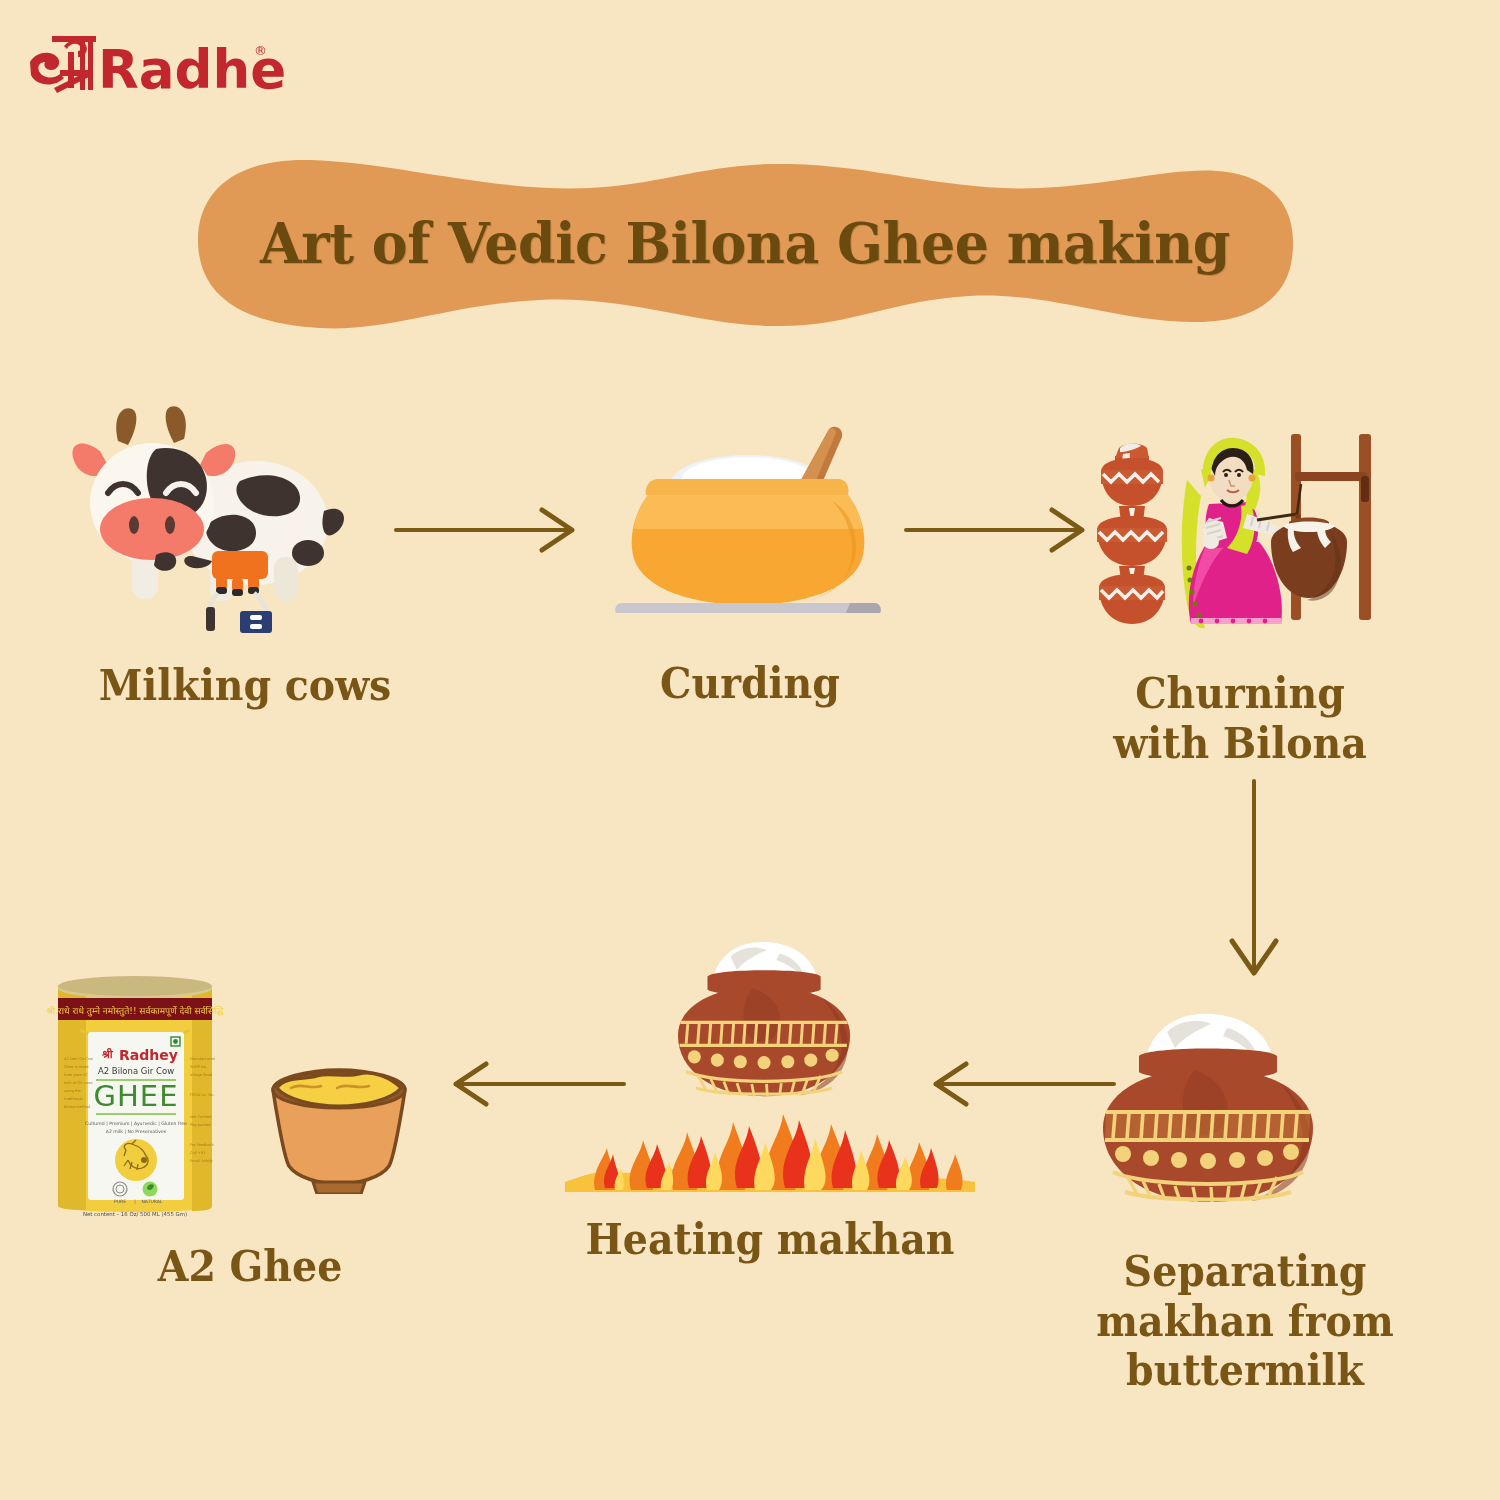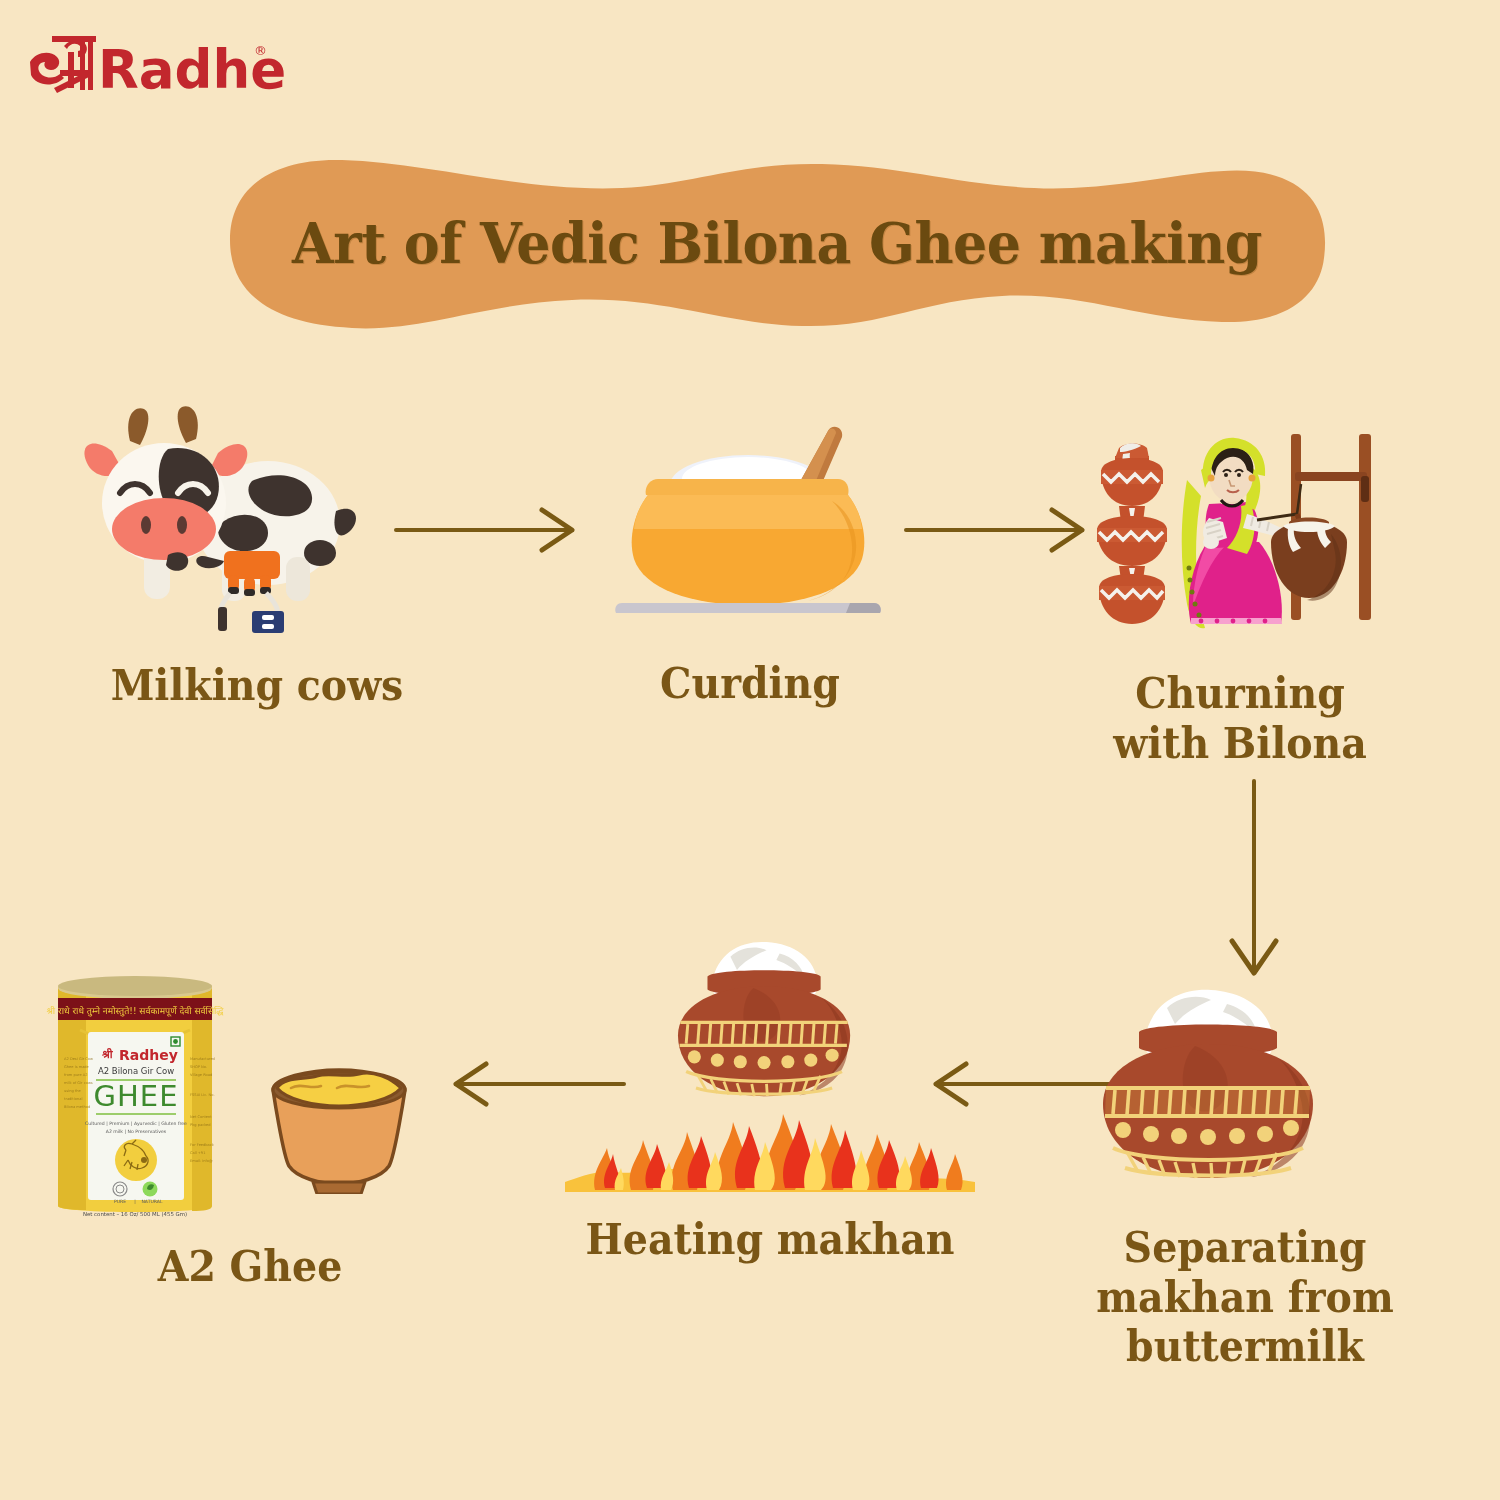--- a/index.html
+++ b/index.html
@@ -13,21 +13,21 @@
 
   
   #brand-logo{
     position:absolute; left:24px; top:18px;
     width:260px; height:92px;
   }
   #brand-logo svg{ display:block; }
 
   
   #title-banner{
-    position:absolute; left:222px; top:148px;
+    position:absolute; left:190px; top:148px;
     width:1110px; height:190px;
   }
   #title-blob{ position:absolute; inset:0; }
   #title-text{
     position:absolute; inset:0;
     display:flex; align-items:center; justify-content:center;
     font-family:"DejaVu Serif", serif;
     font-weight:bold;
     font-size:56px;
     letter-spacing:-0.5px;
@@ -44,24 +44,24 @@
     font-weight:bold;
     color:#7A5616;
     font-size:42px;
     line-height:1.18;
     text-align:center;
     white-space:pre-line;
     transform:scaleX(.94);
   }
 
   
-  #step-milking       { left:72px;  top:395px;  width:370px; }
+  #step-milking       { left:60px;  top:395px;  width:370px; }
   #step-curding       { left:600px; top:417px;  width:300px; }
   #step-churning      { left:1075px;top:418px;  width:330px; }
-  #step-separating    { left:1075px;top:964px;  width:340px; }
+  #step-separating    { left:1075px;top:988px;  width:340px; }
   #step-heating       { left:555px; top:924px;  width:430px; }
   #step-a2ghee        { left:40px;  top:930px;  width:420px; }
 
   #step-milking   .step-label{ margin-top:22px; }
   #step-curding   .step-label{ margin-top:38px; }
   #step-churning  .step-label{ margin-top:22px; }
   #step-separating .step-label{ margin-top:20px; }
   #step-heating   .step-label{ margin-top:12px; }
   #step-a2ghee    .step-label{ margin-top:32px; }
 

